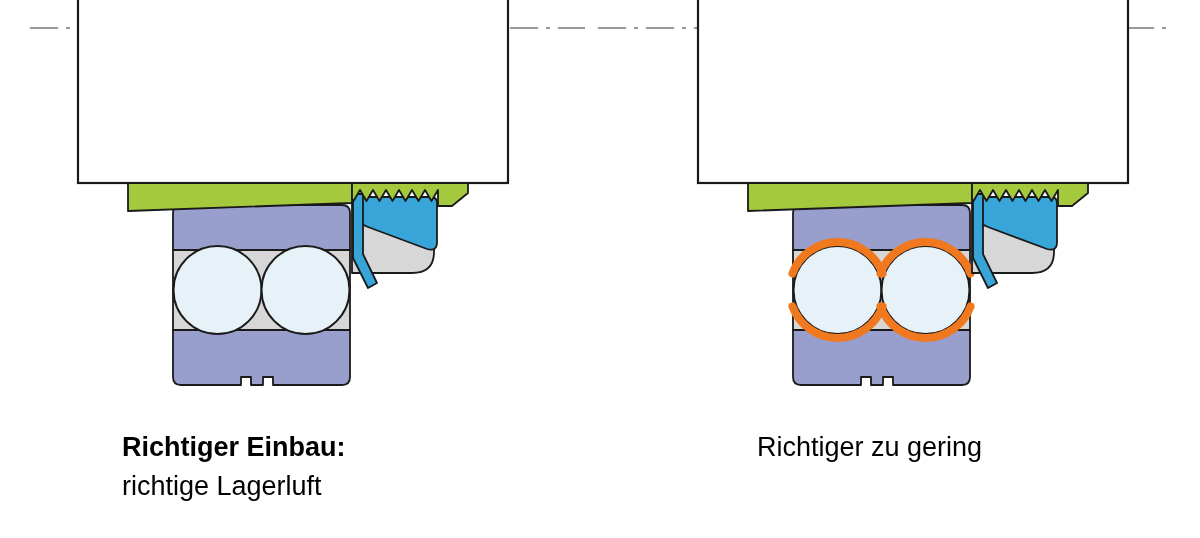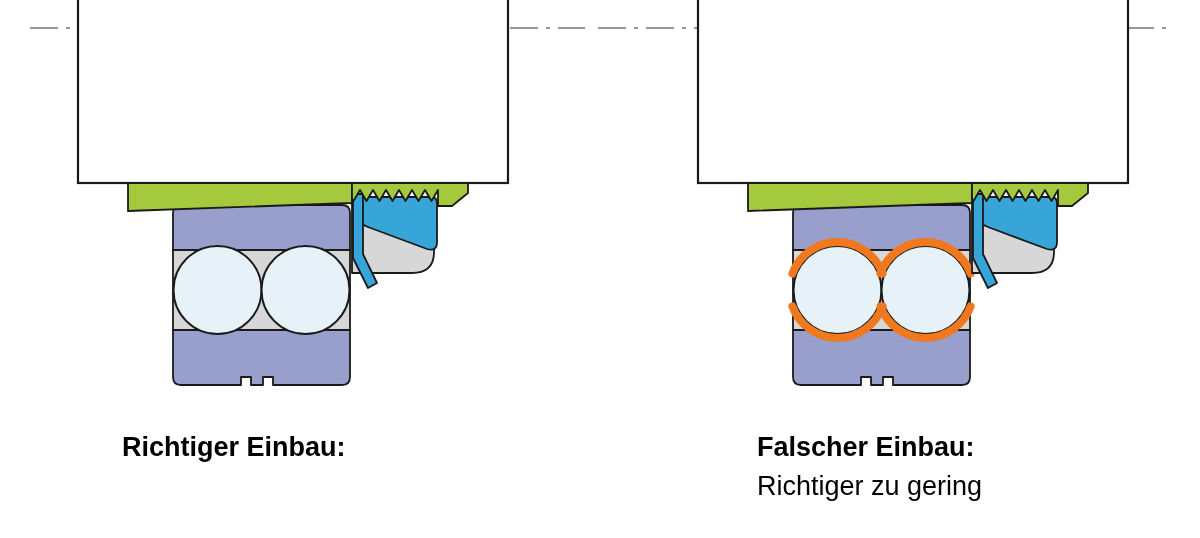--- a/index.html
+++ b/index.html
@@ -78,20 +78,20 @@
       <polygon class="outlined f-blue" points="353,194 363,194 363,254 377,283 368,288 353,258"></polygon>
 
       <polygon class="outlined f-green" points="128,183 352,183 352,203 128,211"></polygon>
 
       <polygon class="outlined f-green" points="352,183 468,183 468,193 452,206 438,206 438,190 431.5,201 425,190 418.5,201 412,190 405.5,201 399,190 392.5,201 386,190 379.5,201 373,190 366.5,201 360,190 353.5,201 352,199"></polygon>
     </g>
   </svg>
 
   <div class="caption" style="left:122px">
     <div class="caption-heading">Richtiger Einbau:</div>
+    <div class="caption-line">richtige Lagerluft</div>
   </div>
 
   <div class="caption" style="left:757px">
-    <div class="caption-heading">Falscher Einbau:</div>
     <div class="caption-line">Richtiger zu gering</div>
   </div>
 
 </div>
 
 </body></html>

